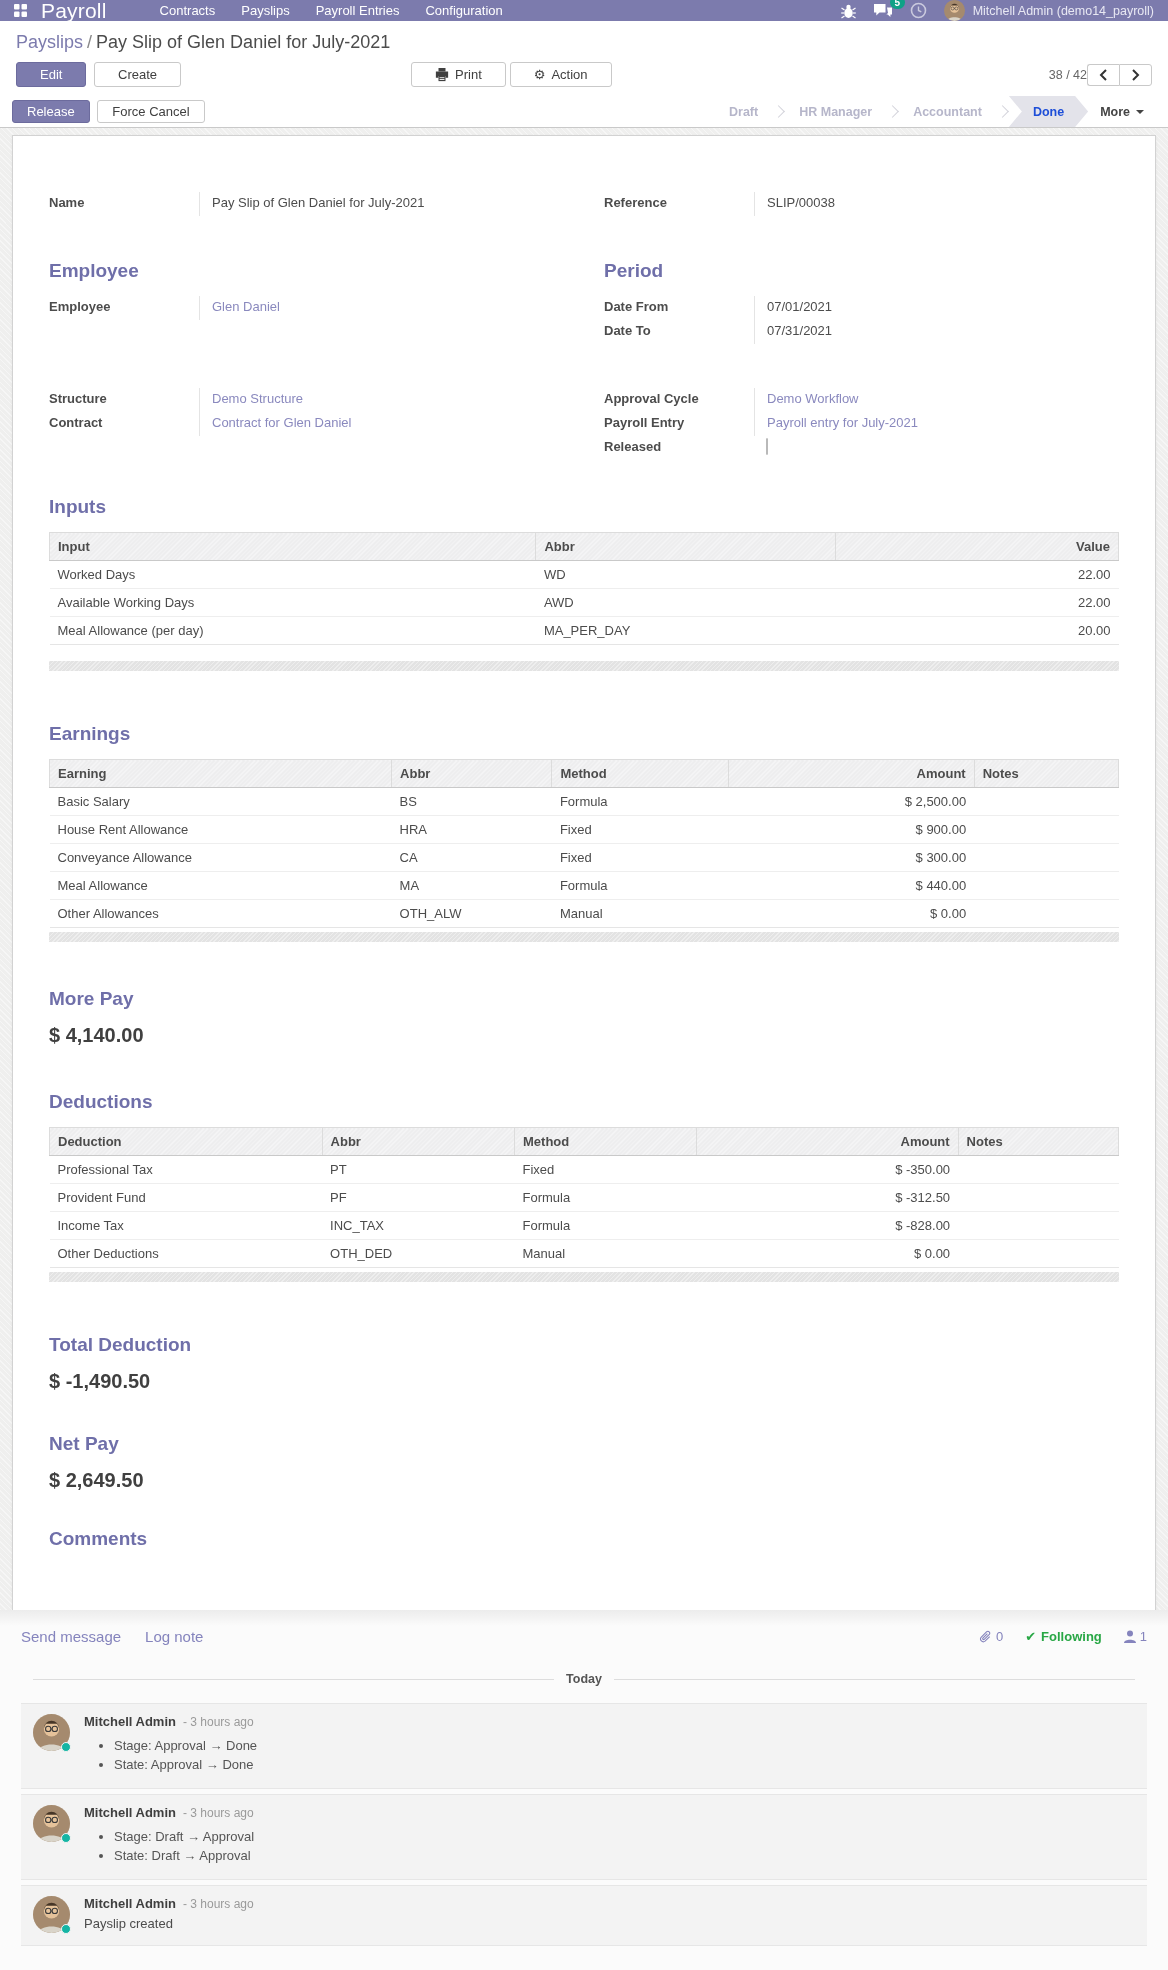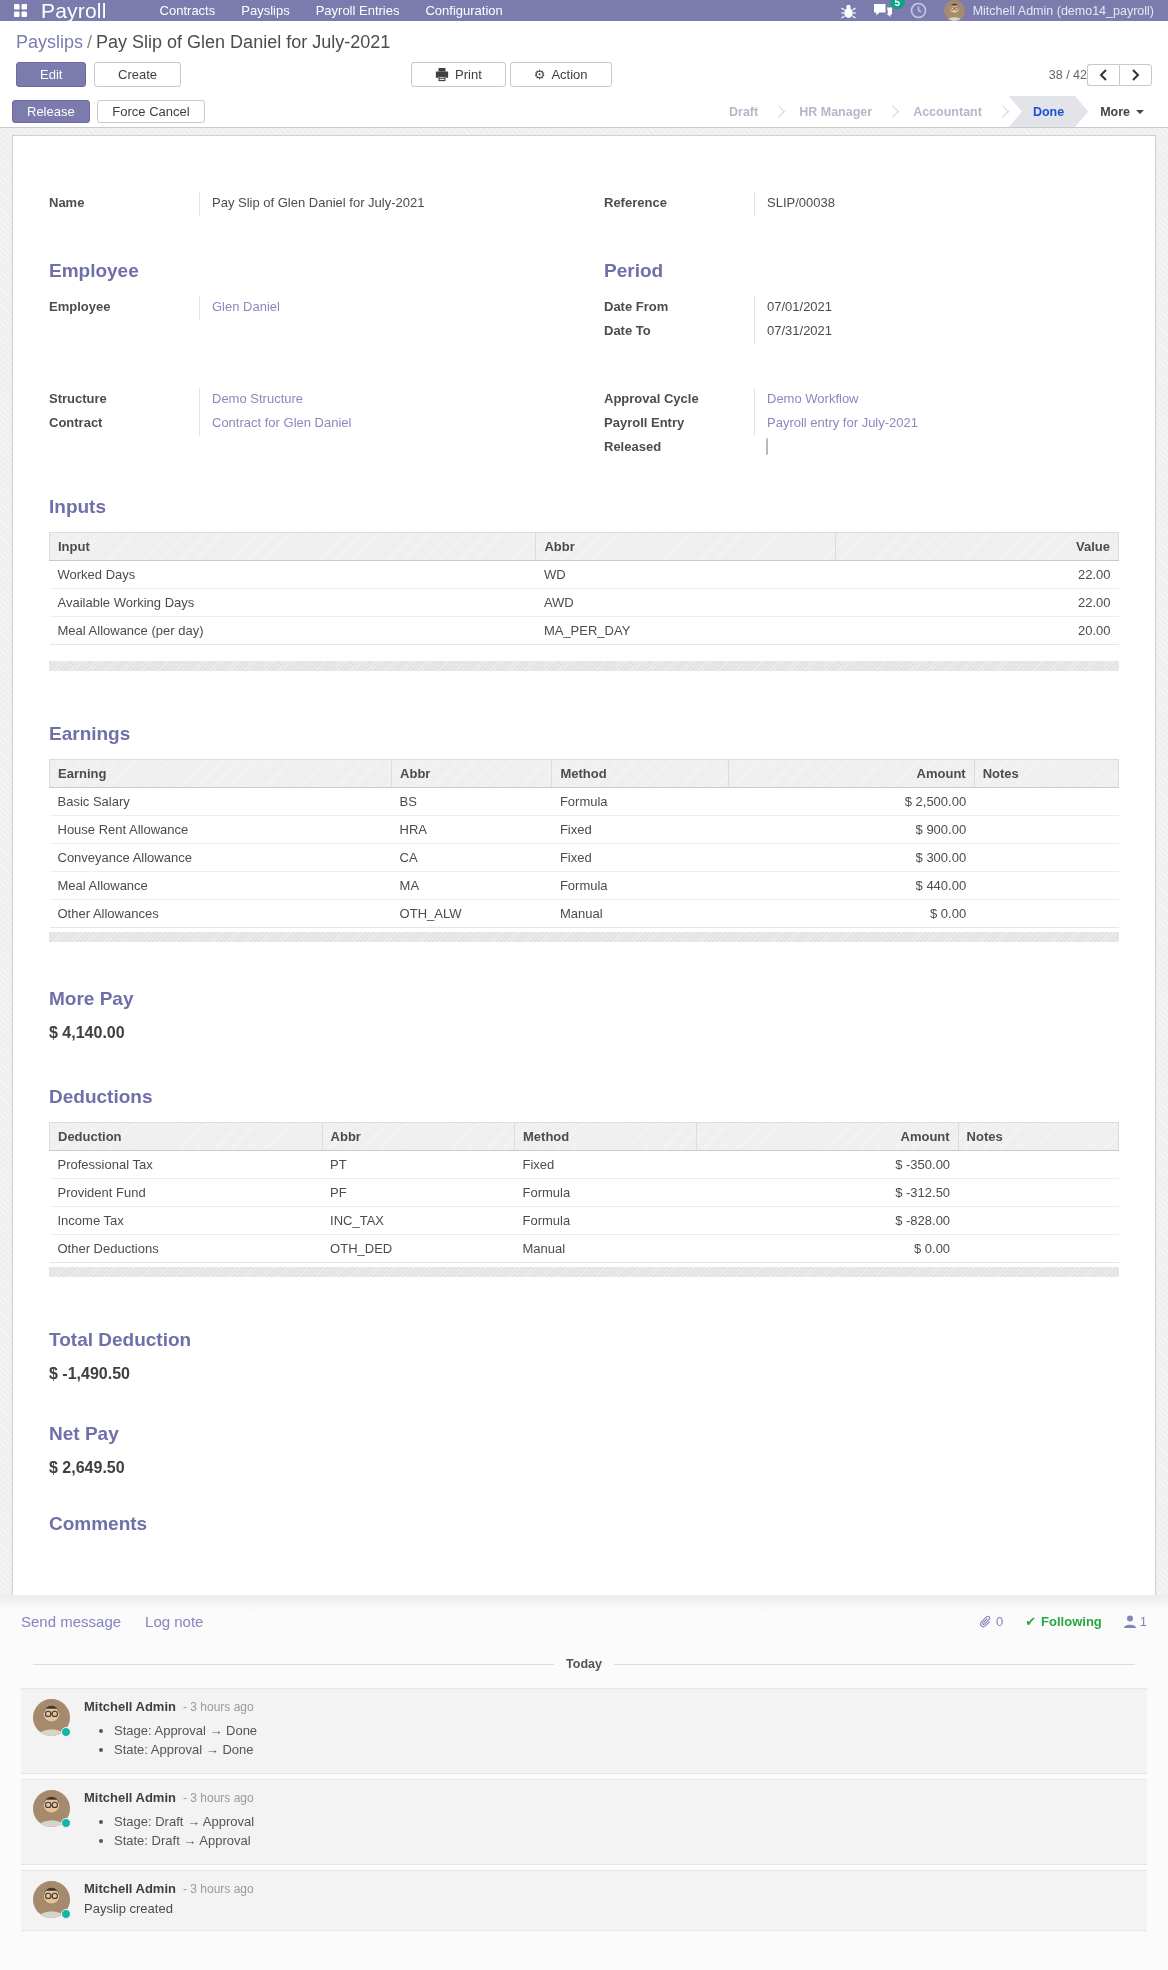--- a/index.html
+++ b/index.html
@@ -77,21 +77,21 @@
     border:1px solid #dcdcdc; border-bottom-color:#c9c9c9;
     font-weight:bold; color:#4c4c4c; padding:6px 8px; text-align:left; }
   .o-table tbody td { padding:6px 8px; border-bottom:1px solid #eeeeee; color:#4c4c4c;
     white-space:nowrap; overflow:hidden; text-overflow:ellipsis; }
   .o-table tbody tr:last-child td { border-bottom:1px solid #e5e5e5; }
   .table-bottom-bar { height:10px; background:#e3e3e3;
     background-image:repeating-linear-gradient(135deg, rgba(255,255,255,.4) 0 1px, transparent 1px 3px);
     margin-top:4px; }
   .table-bottom-bar.wide-gap { margin-top:16px; }
   .amount-block { margin-top:46px; }
-  .amount-value { font-size:16px; font-weight:bold; color:#404040; margin-top:2px; }
+  .amount-value { font-size:20px; font-weight:bold; color:#404040; margin-top:2px; }
 
   
   .chatter { background:linear-gradient(#ececec, #fbfbfb 16px); padding:18px 21px 0; }
   .chatter-topbar { display:flex; align-items:center; }
   .chatter-link { color:#8584bd; font-size:15px; margin-right:24px; cursor:pointer; }
   .chatter-right { margin-left:auto; display:flex; align-items:center; gap:22px; font-size:13px; }
   .attach-btn, .follower-btn { color:#8584bd; display:flex; align-items:center; gap:4px; cursor:pointer; }
   .following-btn { color:#28a745; font-weight:600; display:flex; align-items:center; gap:5px; cursor:pointer; }
   .date-divider { display:flex; align-items:center; margin:27px 12px 17px; }
   .date-divider .line { flex:1; border-top:1px solid #ddd; }

